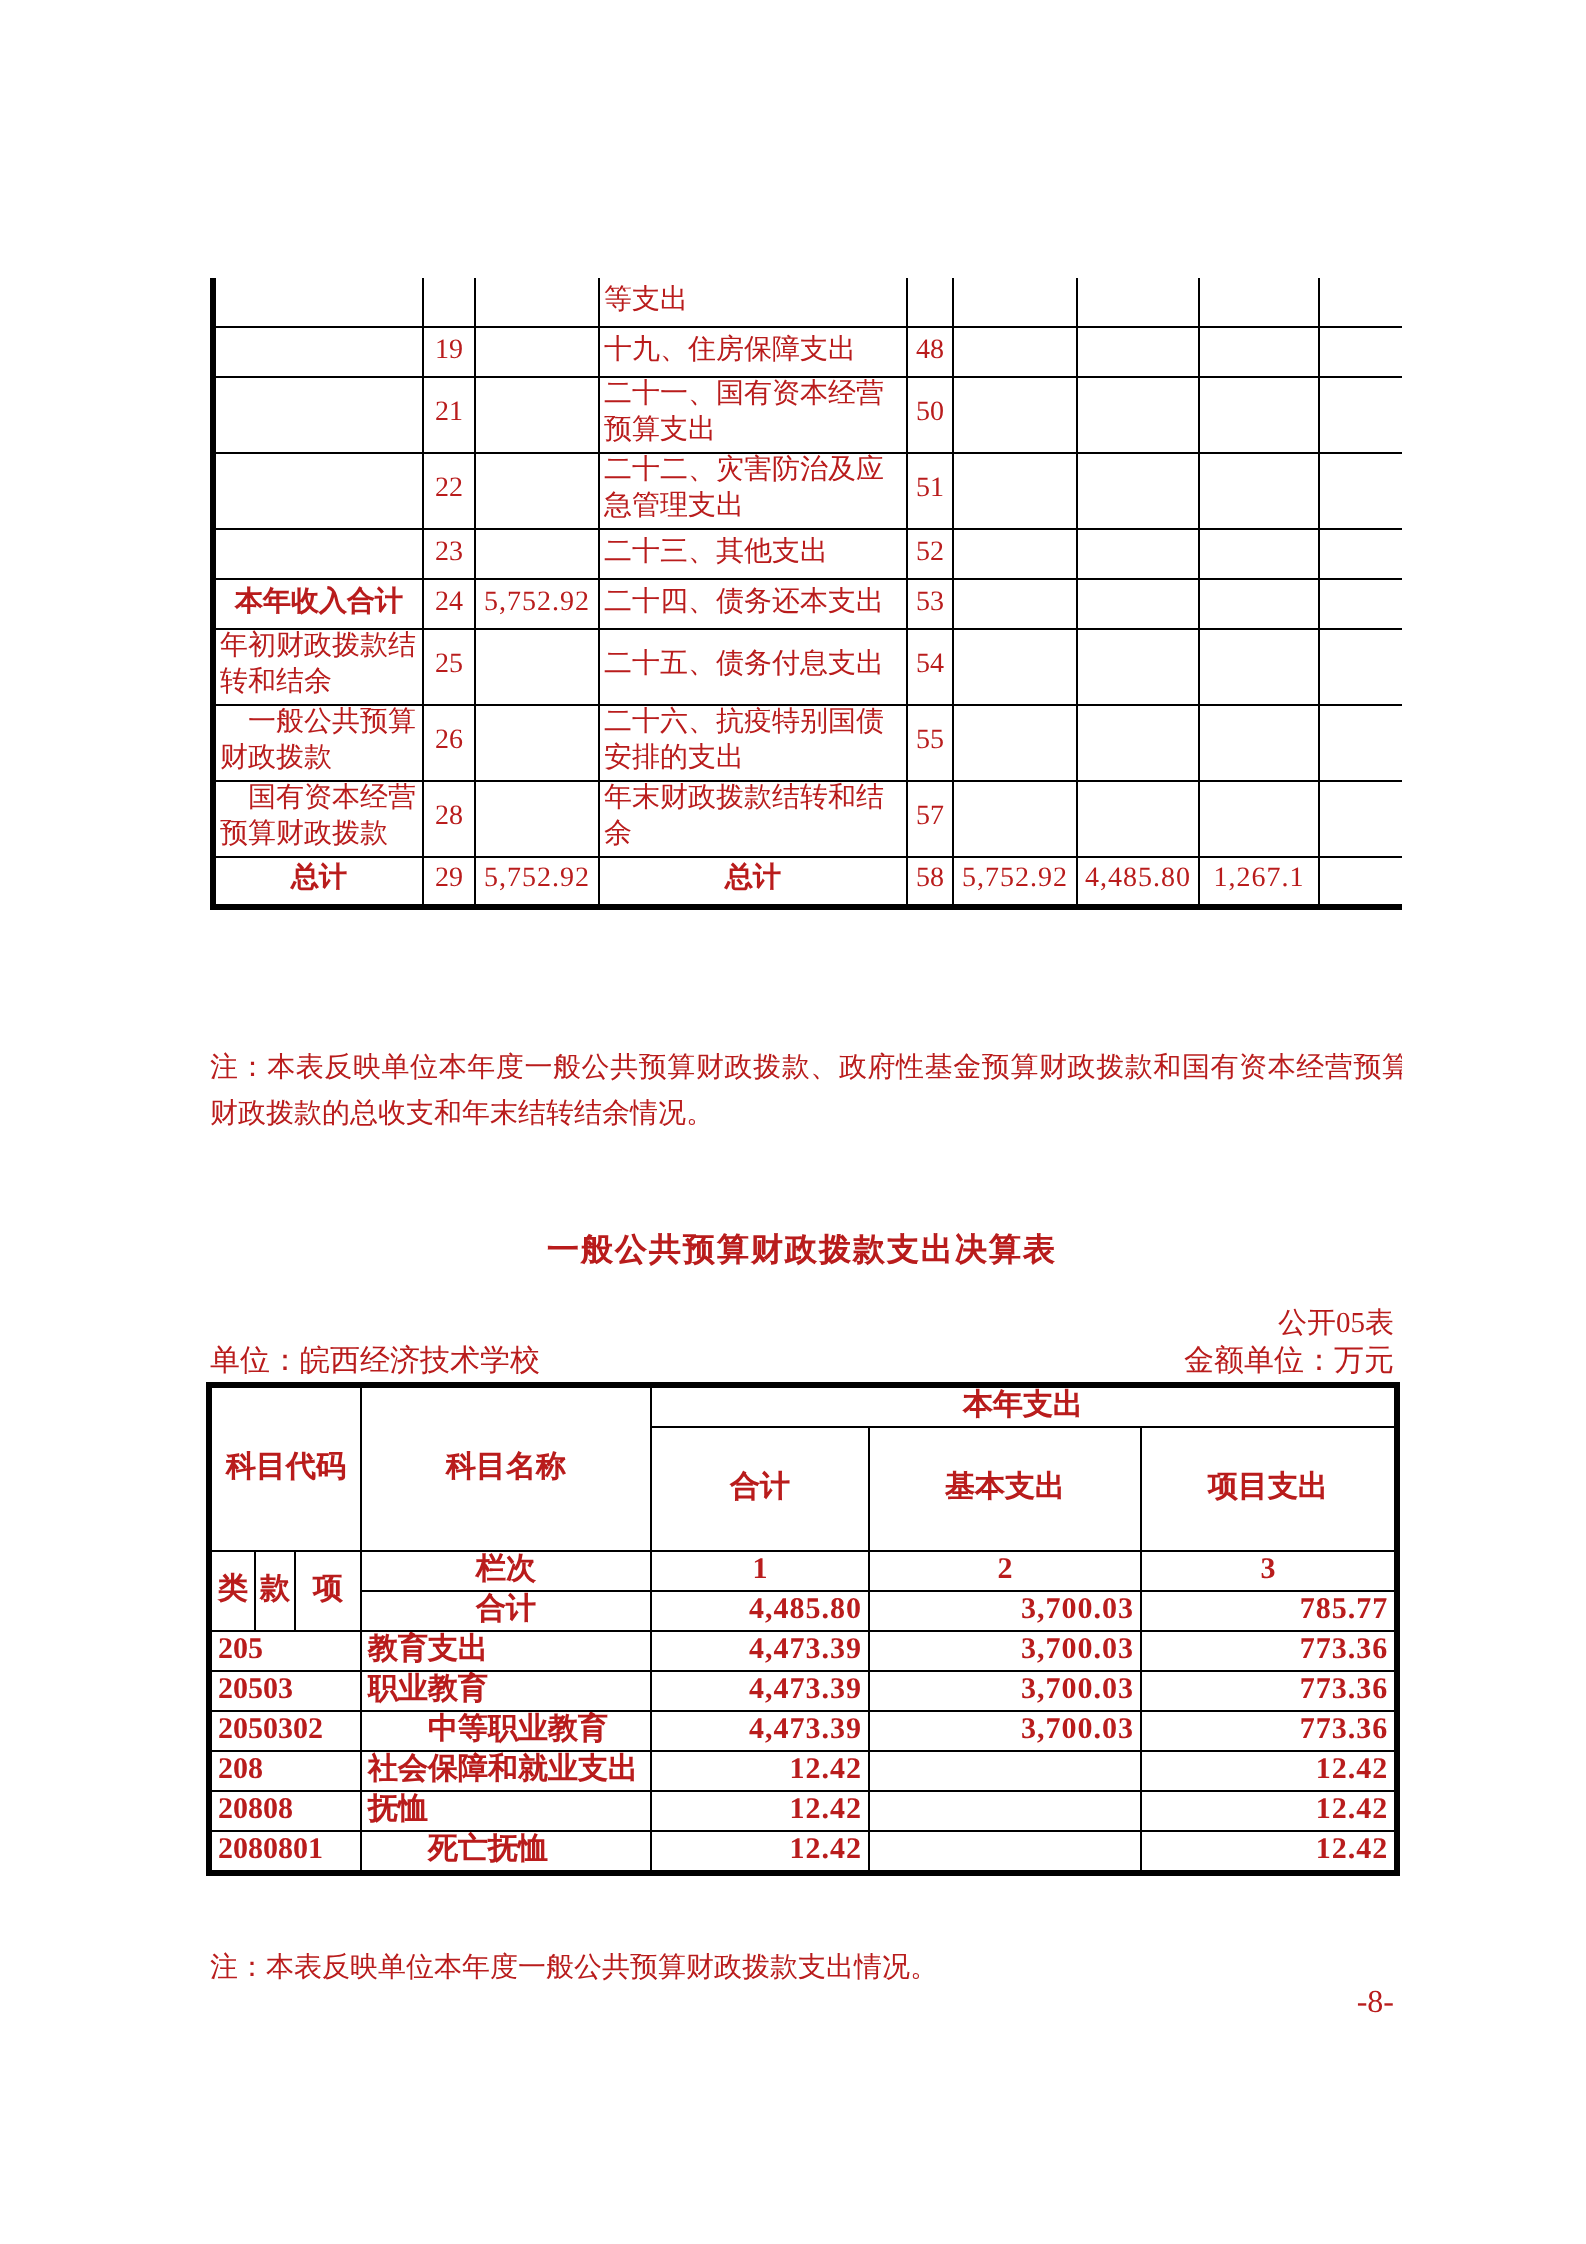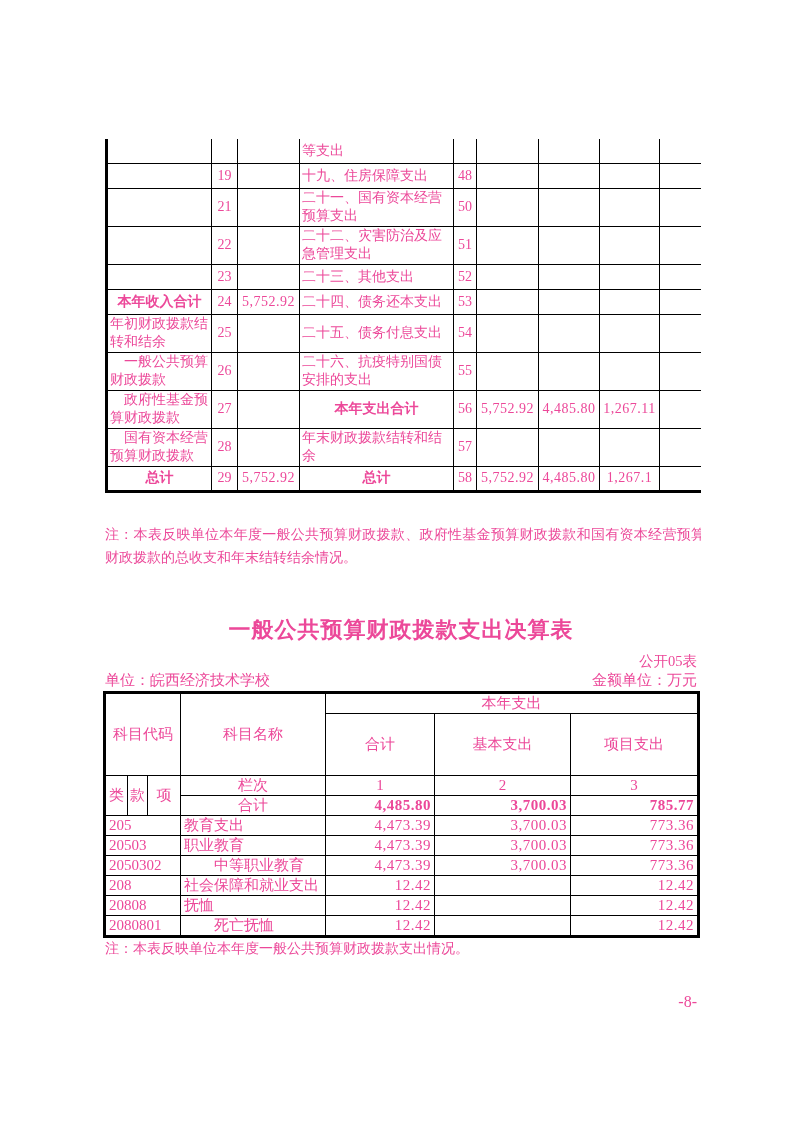--- a/index.html
+++ b/index.html
@@ -3,21 +3,21 @@
 <meta charset="utf-8">
 <style>
   * { margin: 0; padding: 0; box-sizing: border-box; }
   html, body { background: #ffffff; }
   .page {
     position: relative;
     width: 701px;
     height: 1122px;
     background: #ffffff;
     font-family: "Liberation Serif", serif;
-    color: #ec4899;
+    color: #b91c1c;
     overflow: hidden;
   }
   
   .t1wrap {
     position: absolute;
     left: 105px;
     top: 139px;
     border: 2px solid #000;
     border-top: none;
   }
@@ -45,31 +45,31 @@
   
   .note {
     position: absolute;
     left: 105px;
     width: 600px;
     font-size: 14px;
     line-height: 23px;
     text-align: justify;
   }
   .note1 { top: 523px; }
-  .note2 { top: 937px; width: 594px; }
+  .note2 { top: 973px; width: 594px; }
   
   .title2 {
     position: absolute;
     left: 105px;
     top: 615px;
     width: 592px;
     text-align: center;
     font-family: "Liberation Sans", sans-serif;
     font-weight: bold;
-    font-size: 22px;
+    font-size: 16px;
     letter-spacing: 1px;
   }
   .formno {
     position: absolute;
     left: 105px;
     top: 652px;
     width: 592px;
     text-align: right;
     font-size: 14.5px;
   }
@@ -83,21 +83,21 @@
     font-size: 15px;
   }
   
   .t2wrap {
     position: absolute;
     left: 103px;
     top: 691px;
     border: 2px solid #000;
   }
   .t2 { width: 592px; }
-  .t2 td { font-size: 15px; line-height: 19px; }
+  .t2 td { font-size: 15px; line-height: 19px; font-weight: bold; }
   .t2 tr.h1 { height: 20px; }
   .t2 tr.h2 { height: 62px; }
   .t2 tr.h3 { height: 20px; }
   .t2 tr.h4 { height: 19px; }
   .t2 tr.dr { height: 20px; padding-left: 19px; }
   .t2 .hcell { text-align: center; }
   .t2 .code { text-align: left; padding-left: 3px; }
   .t2 .val  { text-align: right; padding-right: 3px; letter-spacing: 0.5px; }
   
   .pagenum {
@@ -207,31 +207,20 @@
         </tr>
         <tr class="rt">
           <td class="name">　一般公共预算财政拨款</td>
           <td class="num">26</td>
           <td class="amt"></td>
           <td class="name">二十六、抗疫特别国债安排的支出</td>
           <td class="num">55</td>
           <td class="amt"></td>
           <td class="amt"></td>
           <td class="amt"></td>
-          <td></td>
-        </tr>
-        <tr class="rt">
-          <td class="name">　政府性基金预算财政拨款</td>
-          <td class="num">27</td>
-          <td class="amt"></td>
-          <td class="name bold center">本年支出合计</td>
-          <td class="num">56</td>
-          <td class="amt">5,752.92</td>
-          <td class="amt">4,485.80</td>
-          <td class="amt">1,267.11</td>
           <td></td>
         </tr>
         <tr class="rt">
           <td class="name">　国有资本经营预算财政拨款</td>
           <td class="num">28</td>
           <td class="amt"></td>
           <td class="name">年末财政拨款结转和结余</td>
           <td class="num">57</td>
           <td class="amt"></td>
           <td class="amt"></td>

